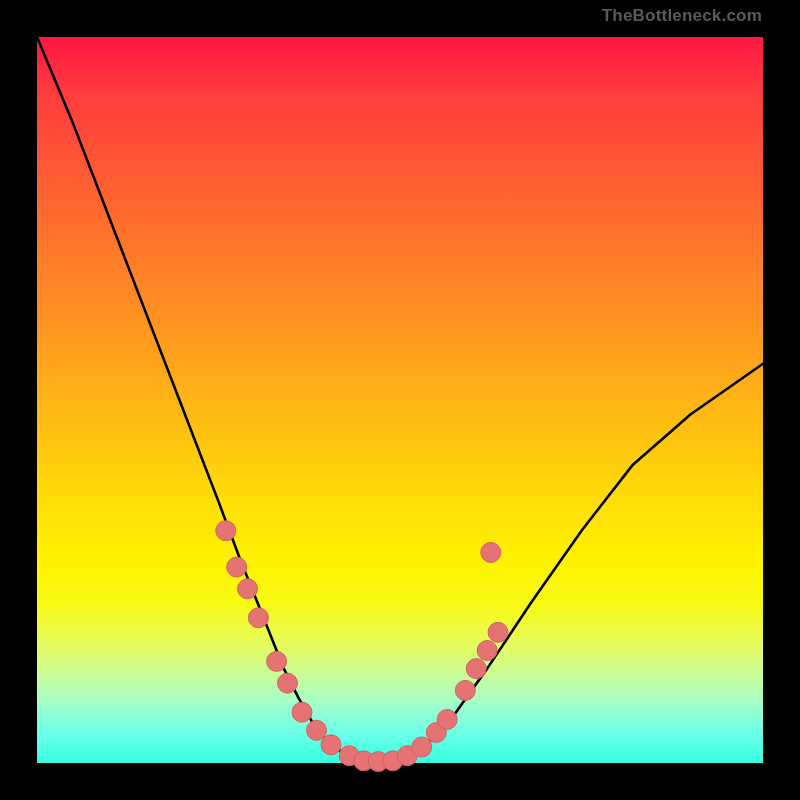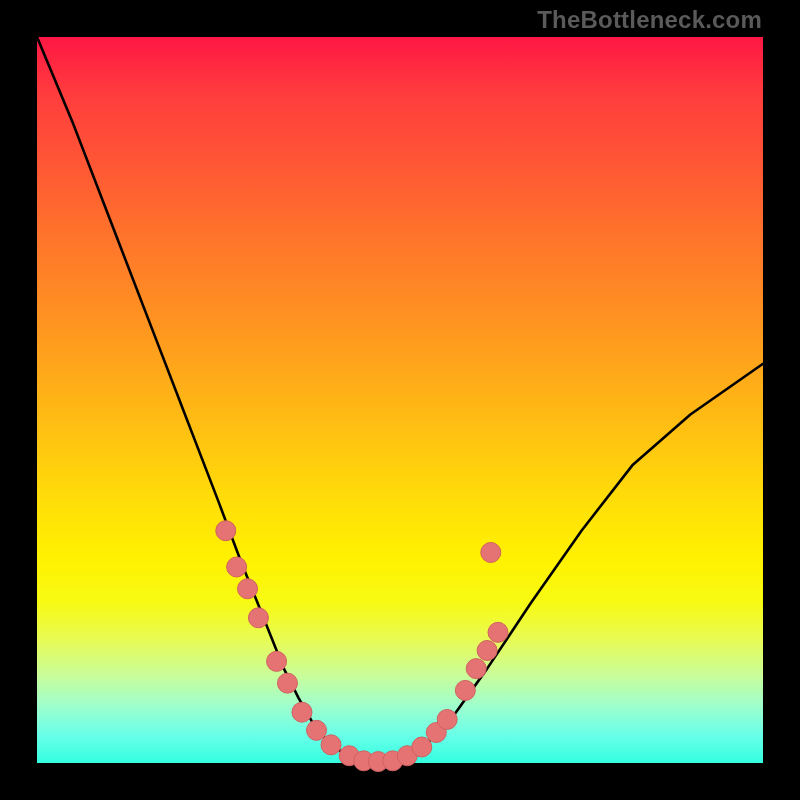--- a/index.html
+++ b/index.html
@@ -39,21 +39,21 @@
       #a0fecc 92%,
       #6bffe8 96%,
       #34ffe0 100%
     );
   }
   .watermark {
     position: absolute;
     top: 6px;
     right: 38px;
     font-family: Arial, Helvetica, sans-serif;
-    font-size: 24px;
+    font-size: 17px;
     font-weight: 600;
     color: #5a5a5a;
     letter-spacing: 0.2px;
   }
   svg.overlay {
     position: absolute;
     left: 37px;
     top: 37px;
     width: 726px;
     height: 726px;

